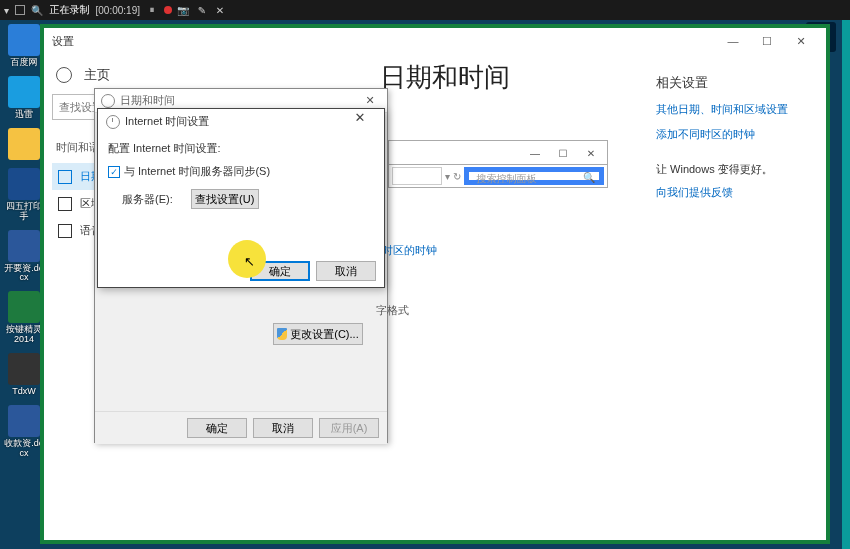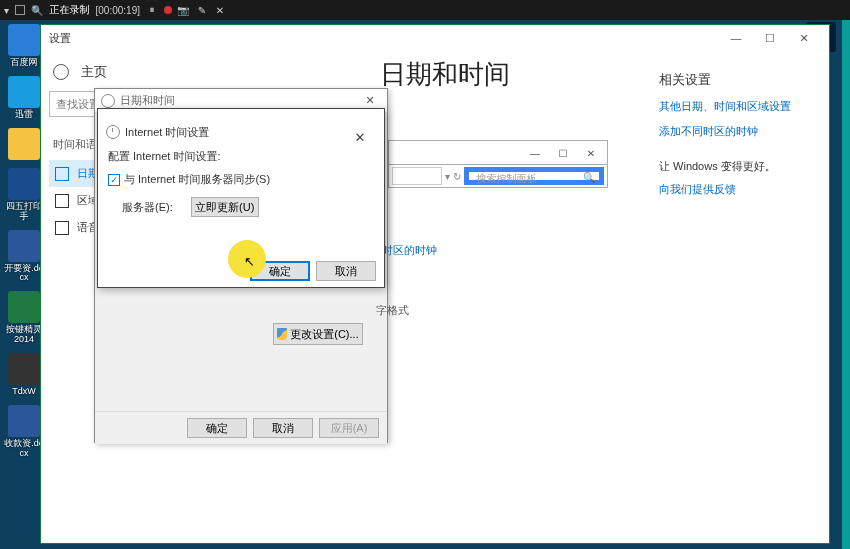--- a/index.html
+++ b/index.html
@@ -15,21 +15,21 @@
     
     .desktop-icons { position: absolute; left: 4px; top: 24px; width: 44px; }
     .di { width: 40px; margin-bottom: 8px; text-align: center; }
     .di .ico { width: 32px; height: 32px; margin: 0 auto 2px; border-radius: 3px; }
     .di .lbl { font-size: 9px; color: #fff; line-height: 1.1; word-break: break-all; text-shadow: 0 0 2px #000; }
     
     
     .ps-icon { position: absolute; right: 14px; top: 22px; width: 30px; height: 30px; background: #001e36; color: #31a8ff; display: flex; align-items: center; justify-content: center; font-size: 13px; font-weight: bold; border-radius: 3px; }
     
     
-    .settings-win { position: absolute; left: 40px; top: 24px; width: 790px; height: 520px; background: #fff; border: 1px solid #15803d; }
+    .settings-win { position: absolute; left: 40px; top: 24px; width: 790px; height: 520px; background: #fff; border: 4px solid #15803d; }
     .settings-titlebar { height: 26px; display: flex; align-items: center; padding: 0 8px; font-size: 11px; color: #333; }
     .settings-titlebar .spacer { flex: 1; }
     .win-btn { width: 34px; height: 26px; display: flex; align-items: center; justify-content: center; color: #555; font-size: 11px; }
     .settings-body { display: flex; height: calc(100% - 26px); }
     .settings-nav { width: 190px; padding: 8px 0 0 8px; }
     .home-row { display: flex; align-items: center; gap: 12px; padding: 4px 4px 10px; font-size: 13px; color: #333; }
     .gear-ico { width: 16px; height: 16px; border: 1.5px solid #555; border-radius: 50%; position: relative; }
     .search-row { margin: 0 0 14px 0; }
     .search-box { width: 170px; height: 26px; border: 1px solid #bbb; font-size: 11px; padding: 0 24px 0 6px; color: #666; background: #fff; }
     .nav-section-title { font-size: 11px; color: #555; padding: 6px 4px 8px; }
@@ -53,21 +53,21 @@
     .dt-link { position: absolute; right: -50px; top: 130px; font-size: 11px; color: #0067c0; }
     .dt-text1 { position: absolute; right: -22px; top: 190px; font-size: 11px; color: #555; }
     .dt-changebtn { position: absolute; left: 178px; top: 210px; width: 90px; height: 22px; border: 1px solid #adadad; background: #e1e1e1; font-size: 11px; display: flex; align-items: center; justify-content: center; gap: 3px; }
     .dt-changebtn .shield { width: 10px; height: 12px; background: linear-gradient(135deg, #4c95d9 50%, #f9c440 50%); border-radius: 1px 1px 4px 4px; }
     .dt-bottom { border-top: 1px solid #ddd; padding: 6px 8px; display: flex; justify-content: flex-end; gap: 6px; background: #f0f0f0; }
     .btn { min-width: 60px; height: 20px; border: 1px solid #adadad; background: #e1e1e1; font-size: 11px; padding: 0 8px; cursor: pointer; }
     .btn.disabled { color: #999; }
     
     
     .its-dialog { position: absolute; left: 97px; top: 108px; width: 288px; height: 180px; background: #fff; border: 1px solid #444; box-shadow: 2px 2px 8px rgba(0,0,0,0.3); z-index: 10; }
-    .its-title { height: 24px; display: flex; align-items: flex-start; padding: 16px 8px; font-size: 11px; color: #333; background: #fff; }
+    .its-title { height: 24px; display: flex; align-items: flex-end; padding: 4px 8px; font-size: 11px; color: #333; background: #fff; }
     .its-title .clk { width: 14px; height: 14px; border: 1px solid #888; border-radius: 50%; margin-right: 5px; position: relative; }
     .its-title .clk::after { content:''; position:absolute; left:5px; top:2px; width:1px; height:4px; background:#888; }
     .its-title .spacer { flex: 1; }
     .its-close { width: 32px; height: 24px; display: flex; align-items: center; justify-content: center; font-size: 13px; color: #444; cursor: pointer; }
     .its-body { padding: 8px 10px; font-size: 11px; color: #333; }
     .its-body .heading { margin-bottom: 8px; }
     .its-body .chk-row { display: flex; align-items: center; gap: 4px; margin-bottom: 10px; }
     .its-body .chk { width: 12px; height: 12px; border: 1px solid #0078d7; display:flex; align-items:center; justify-content:center; color:#0078d7; font-size:9px; }
     .its-body .server-row { display: flex; align-items: center; gap: 18px; padding-left: 14px; }
     .its-body .server-row select { width: 122px; height: 20px; font-size: 11px; border: 1px solid #aaa; background:#fff; }
@@ -227,21 +227,21 @@
     <span class="its-close">✕</span>
   </div>
   <div class="its-body">
     <div class="heading">配置 Internet 时间设置:</div>
     <div class="chk-row">
       <span class="chk">✓</span>
       <span>与 Internet 时间服务器同步(S)</span>
     </div>
     <div class="server-row">
       <span>服务器(E):</span>
-      <button class="updbtn">立即更新(U)</button>
+      <button class="updbtn">查找设置(U)</button>
     </div>
   </div>
   <div class="its-bottom">
     <button class="btn primary">确定</button>
     <button class="btn">取消</button>
   </div>
 </div>
 
 <div class="cursor-spot"></div>
 <div class="cursor-arrow">↖</div>

